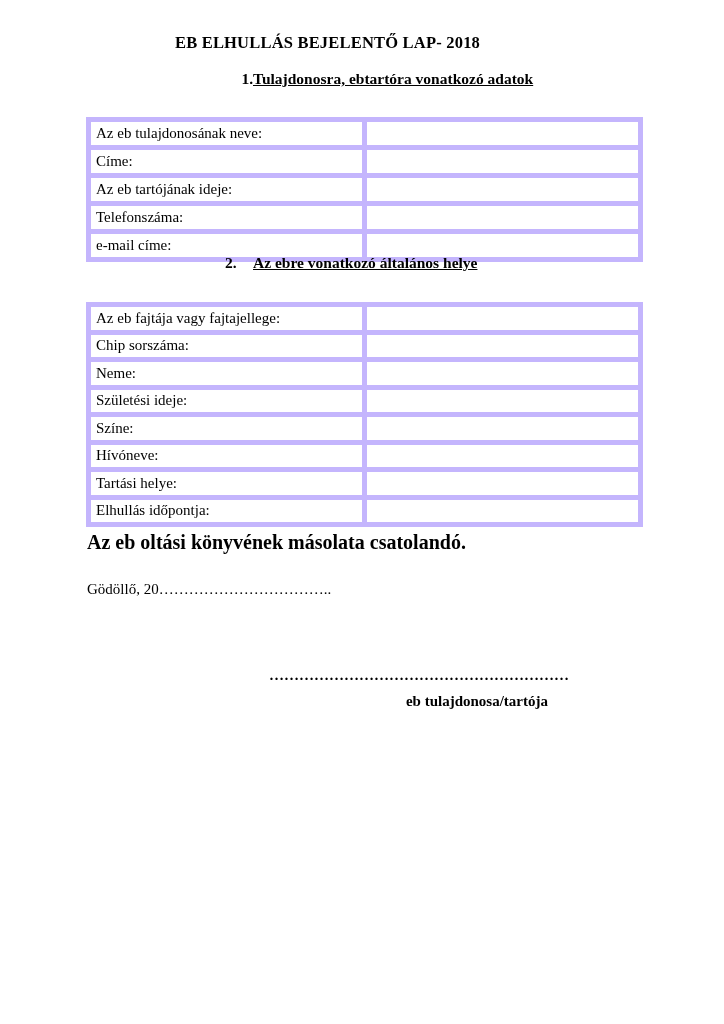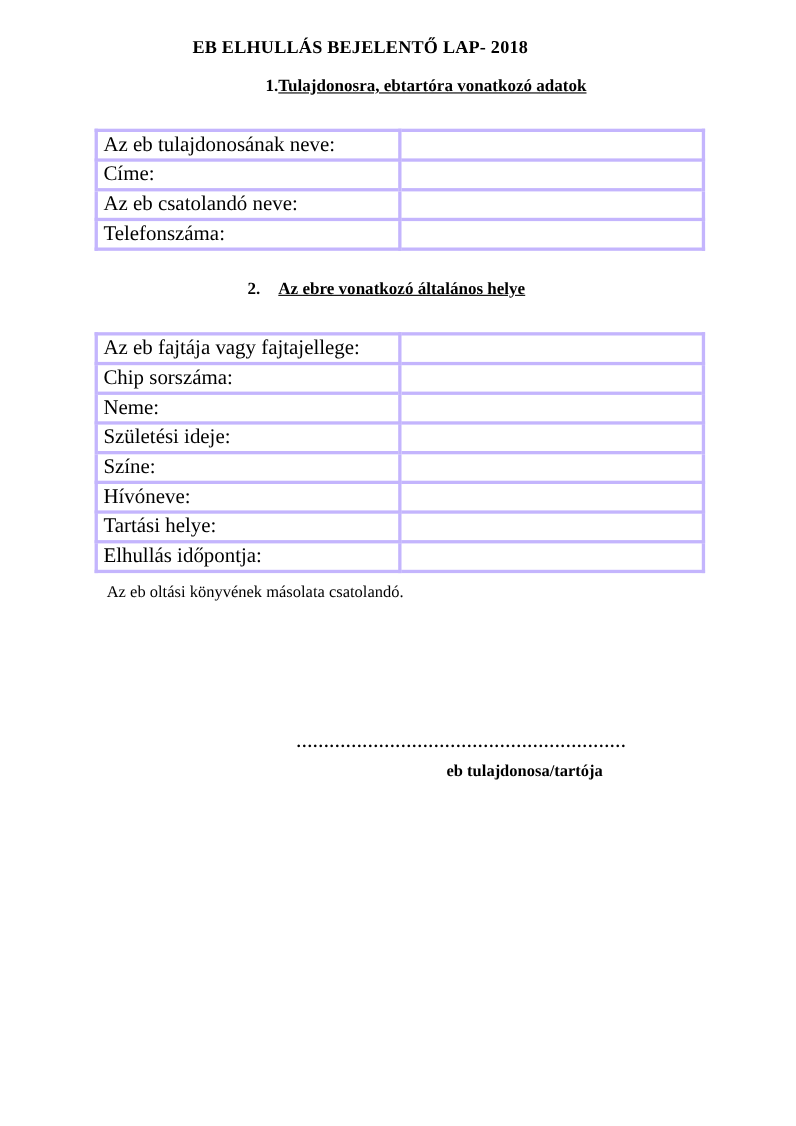--- a/index.html
+++ b/index.html
@@ -54,40 +54,40 @@
     width: 552px;
     border-collapse: collapse;
     table-layout: fixed;
     border: 2px solid #2b2b2b;
   }
   #table1 { top: 117px; }
   #table2 { top: 302px; }
   .form-table col.c1 { width: 276px; }
   .form-table col.c2 { width: 276px; }
   .form-table td {
-    border: 3px solid #c4b5fd;
-    font-size: 19px;
+    border: 5px solid #c4b5fd;
+    font-size: 15px;
     vertical-align: middle;
     padding: 1px 2px 1px 5px;
     overflow: hidden;
     white-space: nowrap;
   }
   #table1 td { height: 21px; }
   #table2 td { height: 20.5px; }
   .form-table tr.thick-bottom td {
     border-bottom: 2px solid #262626;
   }
 
   
   .note {
     position: absolute;
-    left: 97px;
+    left: 87px;
     top: 531px;
-    font-size: 15px;
-    font-weight: normal;
+    font-size: 20px;
+    font-weight: bold;
     white-space: nowrap;
   }
   .place-date {
     position: absolute;
     left: 87px;
     top: 581px;
     font-size: 15px;
     white-space: nowrap;
   }
 
@@ -129,25 +129,29 @@
     <tbody>
       <tr>
         <td>Az eb tulajdonosának neve:</td>
         <td></td>
       </tr>
       <tr class="thick-bottom">
         <td>Címe:</td>
         <td></td>
       </tr>
       <tr>
-        <td>Az eb csatolandó neve:</td>
+        <td>Az eb tartójának ideje:</td>
         <td></td>
       </tr>
       <tr>
         <td>Telefonszáma:</td>
+        <td></td>
+      </tr>
+      <tr>
+        <td>e-mail címe:</td>
         <td></td>
       </tr>
     </tbody>
   </table>
 
   <div class="sec-head" id="sec2">
     <span class="sec-num">2.</span><span class="sec-title">Az ebre vonatkozó általános helye</span>
   </div>
 
   <table class="form-table" id="table2">
@@ -186,18 +190,19 @@
       </tr>
       <tr>
         <td>Elhullás időpontja:</td>
         <td></td>
       </tr>
     </tbody>
   </table>
 
   <div class="note">Az eb oltási könyvének másolata csatolandó.</div>
 
+  <div class="place-date">Gödöllő, 20……………………………..</div>
 
   <div class="sig-dots">……………………………………………………</div>
 
   <div class="sig-label">eb tulajdonosa/tartója</div>
 
 </div>
 
 </body></html>

